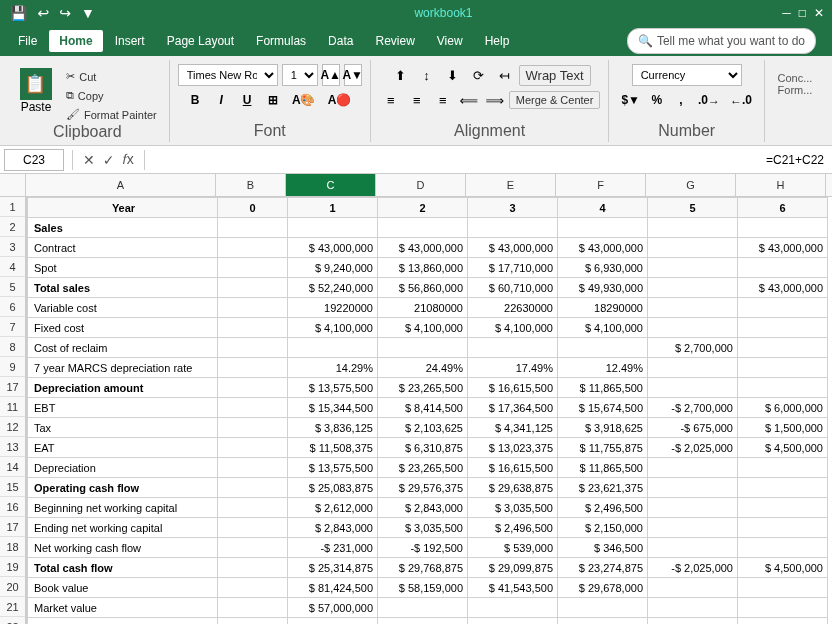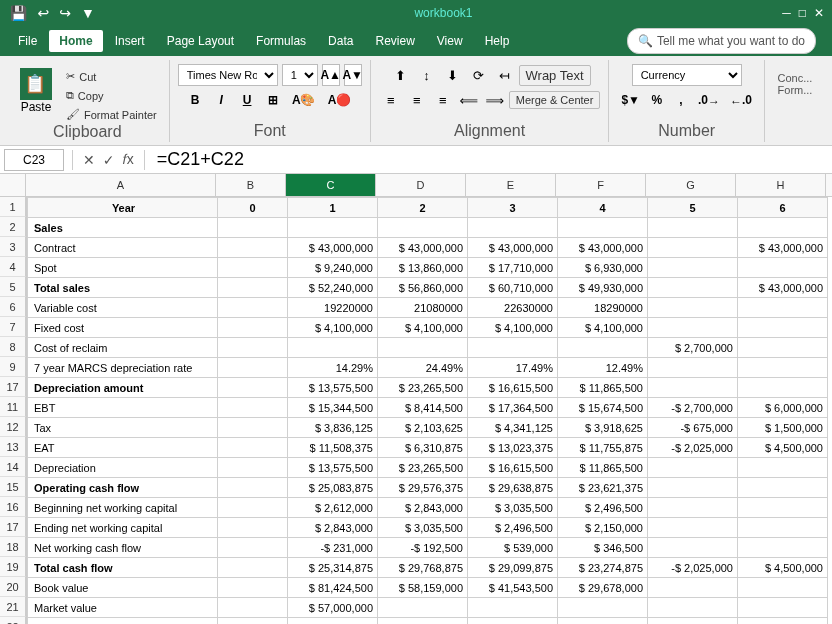--- a/index.html
+++ b/index.html
@@ -42,21 +42,21 @@
     
     .number-group .ribbon-group-content { flex-direction: column; gap: 3px; }
     .number-select { height: 22px; font-size: 11px; border: 1px solid #bbb; background: #fff; padding: 0 4px; width: 110px; }
 
     
     .formula-bar { display: flex; align-items: center; height: 28px; border-bottom: 1px solid #ccc; background: #fff; padding: 0 4px; gap: 4px; }
     .cell-ref { width: 60px; height: 22px; border: 1px solid #bbb; font-size: 12px; padding: 0 4px; text-align: center; }
     .formula-divider { width: 1px; height: 20px; background: #ccc; margin: 0 4px; }
     .formula-icons { display: flex; gap: 4px; align-items: center; color: #555; font-size: 14px; }
     .formula-icon { cursor: pointer; padding: 2px; }
-    .formula-input { flex: 1; height: 22px; border: none; font-size: 18px; padding: 0 4px; outline: none; }
+    .formula-input { flex: 1; height: 22px; border: none; font-size: 12px; padding: 0 4px; outline: none; text-align: right; }
 
     
     .spreadsheet { display: flex; flex-direction: column; overflow: hidden; }
     .col-headers { display: flex; border-bottom: 1px solid #ccc; background: #f8f8f8; }
     .row-header-cell { width: 26px; min-width: 26px; height: 22px; border-right: 1px solid #ccc; background: #f8f8f8; }
     .col-header { height: 22px; display: flex; align-items: center; justify-content: center; font-size: 11px; color: #333; border-right: 1px solid #ccc; background: #f8f8f8; font-weight: normal; }
     .col-header.active { background: #107c41; color: #fff; }
 
     .spreadsheet-body { display: flex; overflow: hidden; }
     .row-headers { display: flex; flex-direction: column; background: #f8f8f8; border-right: 1px solid #ccc; }

